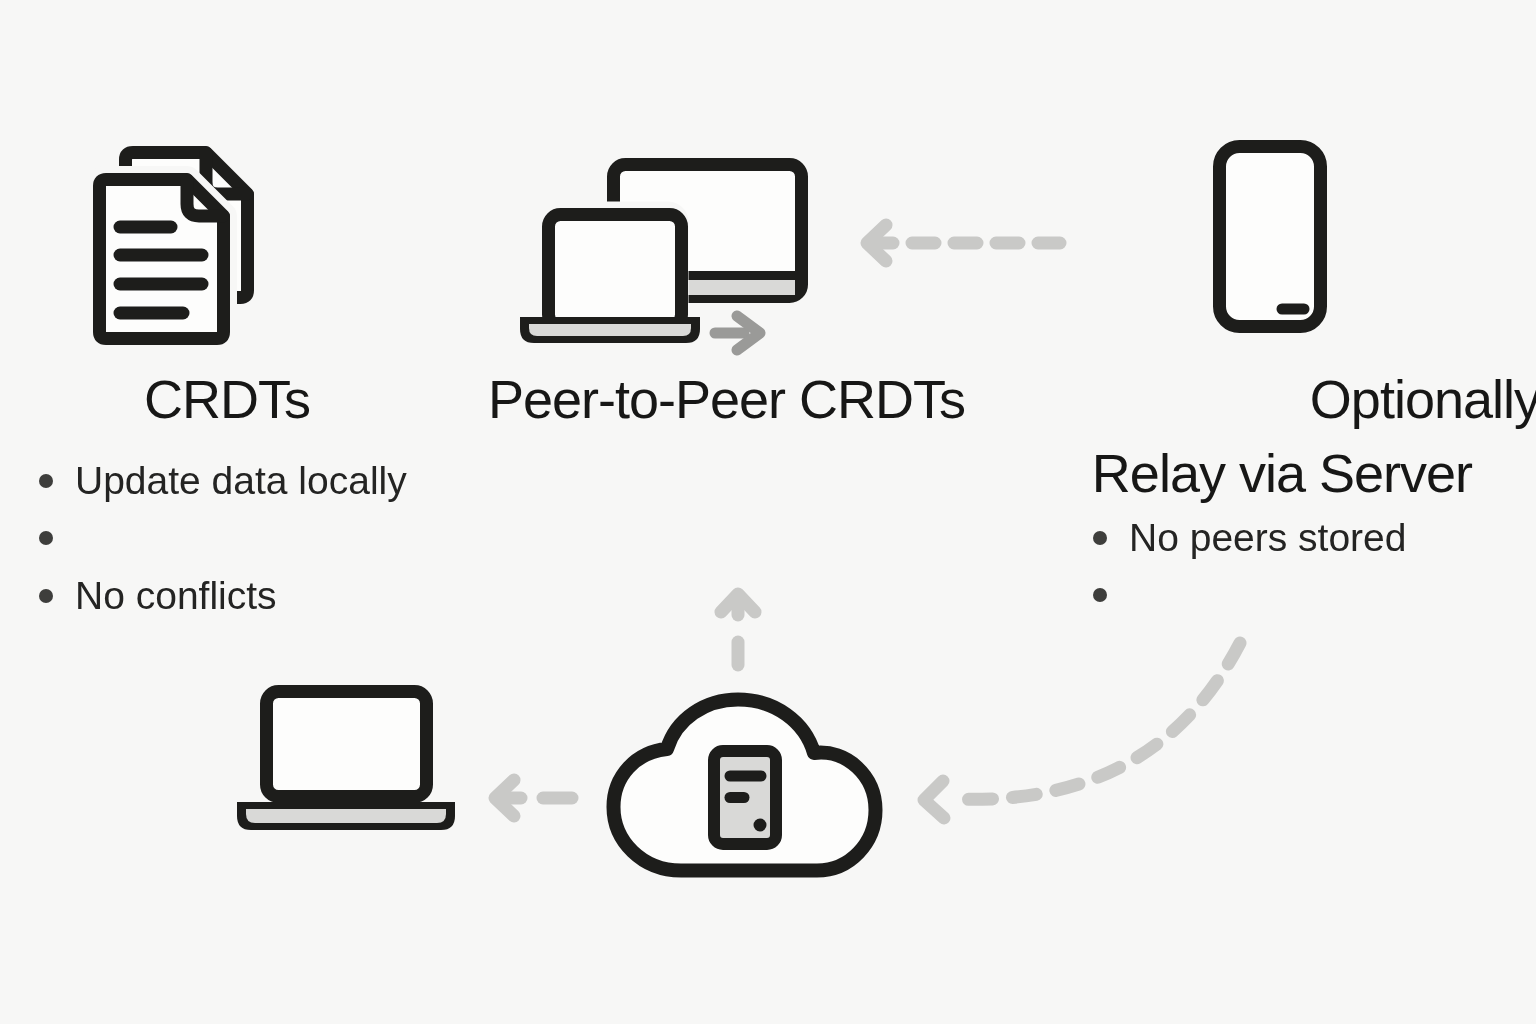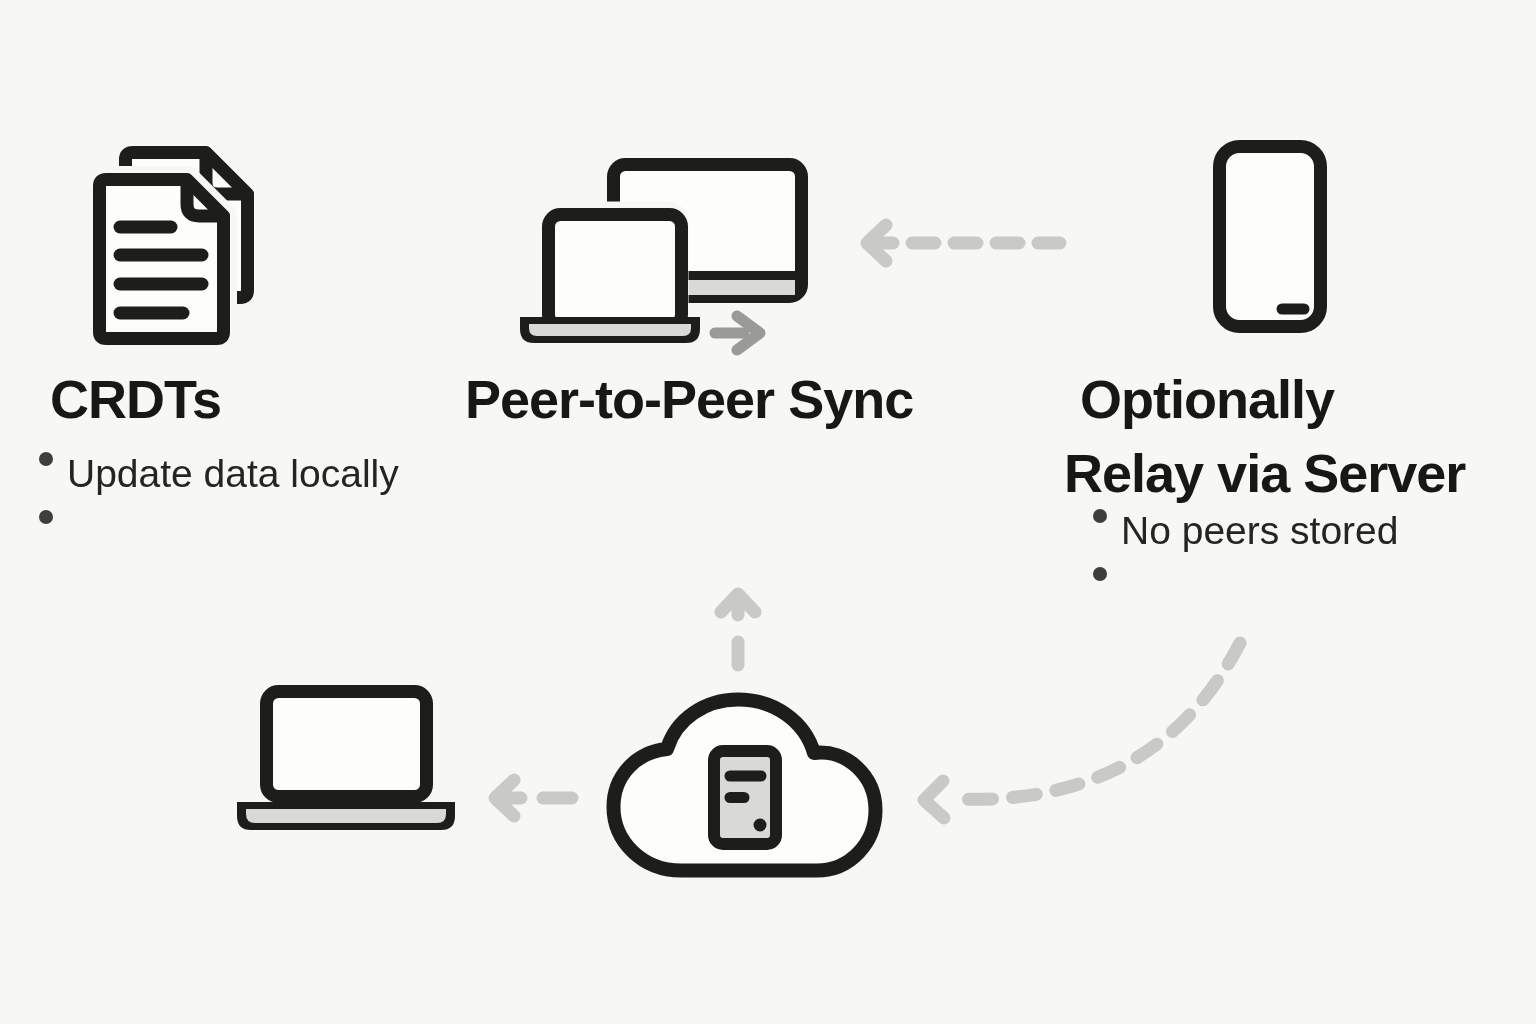--- a/index.html
+++ b/index.html
@@ -2,25 +2,25 @@
 <html><head>
 <meta charset="utf-8">
 <style>
   html,body{margin:0;padding:0;background:#e8e8e8;}
   .canvas{
     position:relative;width:1536px;height:1024px;overflow:hidden;
     background:#f7f7f6;
     font-family:"Liberation Sans", sans-serif;
   }
   .title{
-    position:absolute;font-weight:700;font-size:54px;line-height:55px;
-    letter-spacing:-1px;color:#171716;text-align:left;white-space:nowrap;
+    position:absolute;font-weight:400;font-size:54px;line-height:55px;
+    letter-spacing:-1px;color:#171716;text-align:right;white-space:nowrap;
   }
   .blist{position:absolute;list-style:none;margin:0;padding:0;}
-  .blist li{display:flex;align-items:flex-start;height:57.5px;white-space:nowrap;}
+  .blist li{display:flex;align-items:center;height:57.5px;white-space:nowrap;gap:8px;}
   .dot{width:14px;height:14px;border-radius:50%;background:#3e3e3c;flex:0 0 14px;margin-left:8px;margin-right:14px;}
   .bt{font-size:39px;color:#242423;}
   .abs{position:absolute;}
   svg{display:block;overflow:visible;}
 </style>
 </head>
 <body>
 
 <div class="canvas">
 
@@ -103,32 +103,36 @@
     <path d="M58 23 H87" stroke="#c9c9c7" stroke-width="13" stroke-linecap="round"></path>
   </svg>
 
   <svg class="abs" style="left:910px;top:625px;" width="350" height="205" viewBox="0 0 350 205">
     <path d="M330 18 Q245 182 44 174" fill="none" stroke="#c9c9c7" stroke-width="13" stroke-linecap="round" stroke-dasharray="24 20"></path>
     <path d="M33 156 L14 175 L34 193" fill="none" stroke="#c9c9c7" stroke-width="13" stroke-linecap="round" stroke-linejoin="round"></path>
   </svg>
 
   <div class="title" style="left:50px;top:372px;width:260px;">CRDTs</div>
 
-  <div class="title" style="left:465px;top:372px;width:500px;">Peer-to-Peer Sync</div>
+  <div class="title" style="left:465px;top:372px;width:500px;">Peer-to-Peer CRDTs</div>
 
   <div class="title" style="left:1080px;top:372px;width:460px;">Optionally</div>
-  <div class="title" style="left:1064px;top:446px;width:460px;">Relay via Server</div>
+  <div class="title" style="left:1012px;top:446px;width:460px;">Relay via Server</div>
 
   <ul class="blist" style="left:31px;top:452px;">
     <li>
       <span class="dot"></span>
       <span class="bt">Update data locally</span>
     </li>
     <li>
       <span class="dot"></span>
+    </li>
+    <li>
+      <span class="dot"></span>
+      <span class="bt">No conflicts</span>
     </li>
   </ul>
 
   <ul class="blist" style="left:482px;top:452px;">
   </ul>
 
   <ul class="blist" style="left:1085px;top:509px;">
     <li>
       <span class="dot"></span>
       <span class="bt">No peers stored</span>

